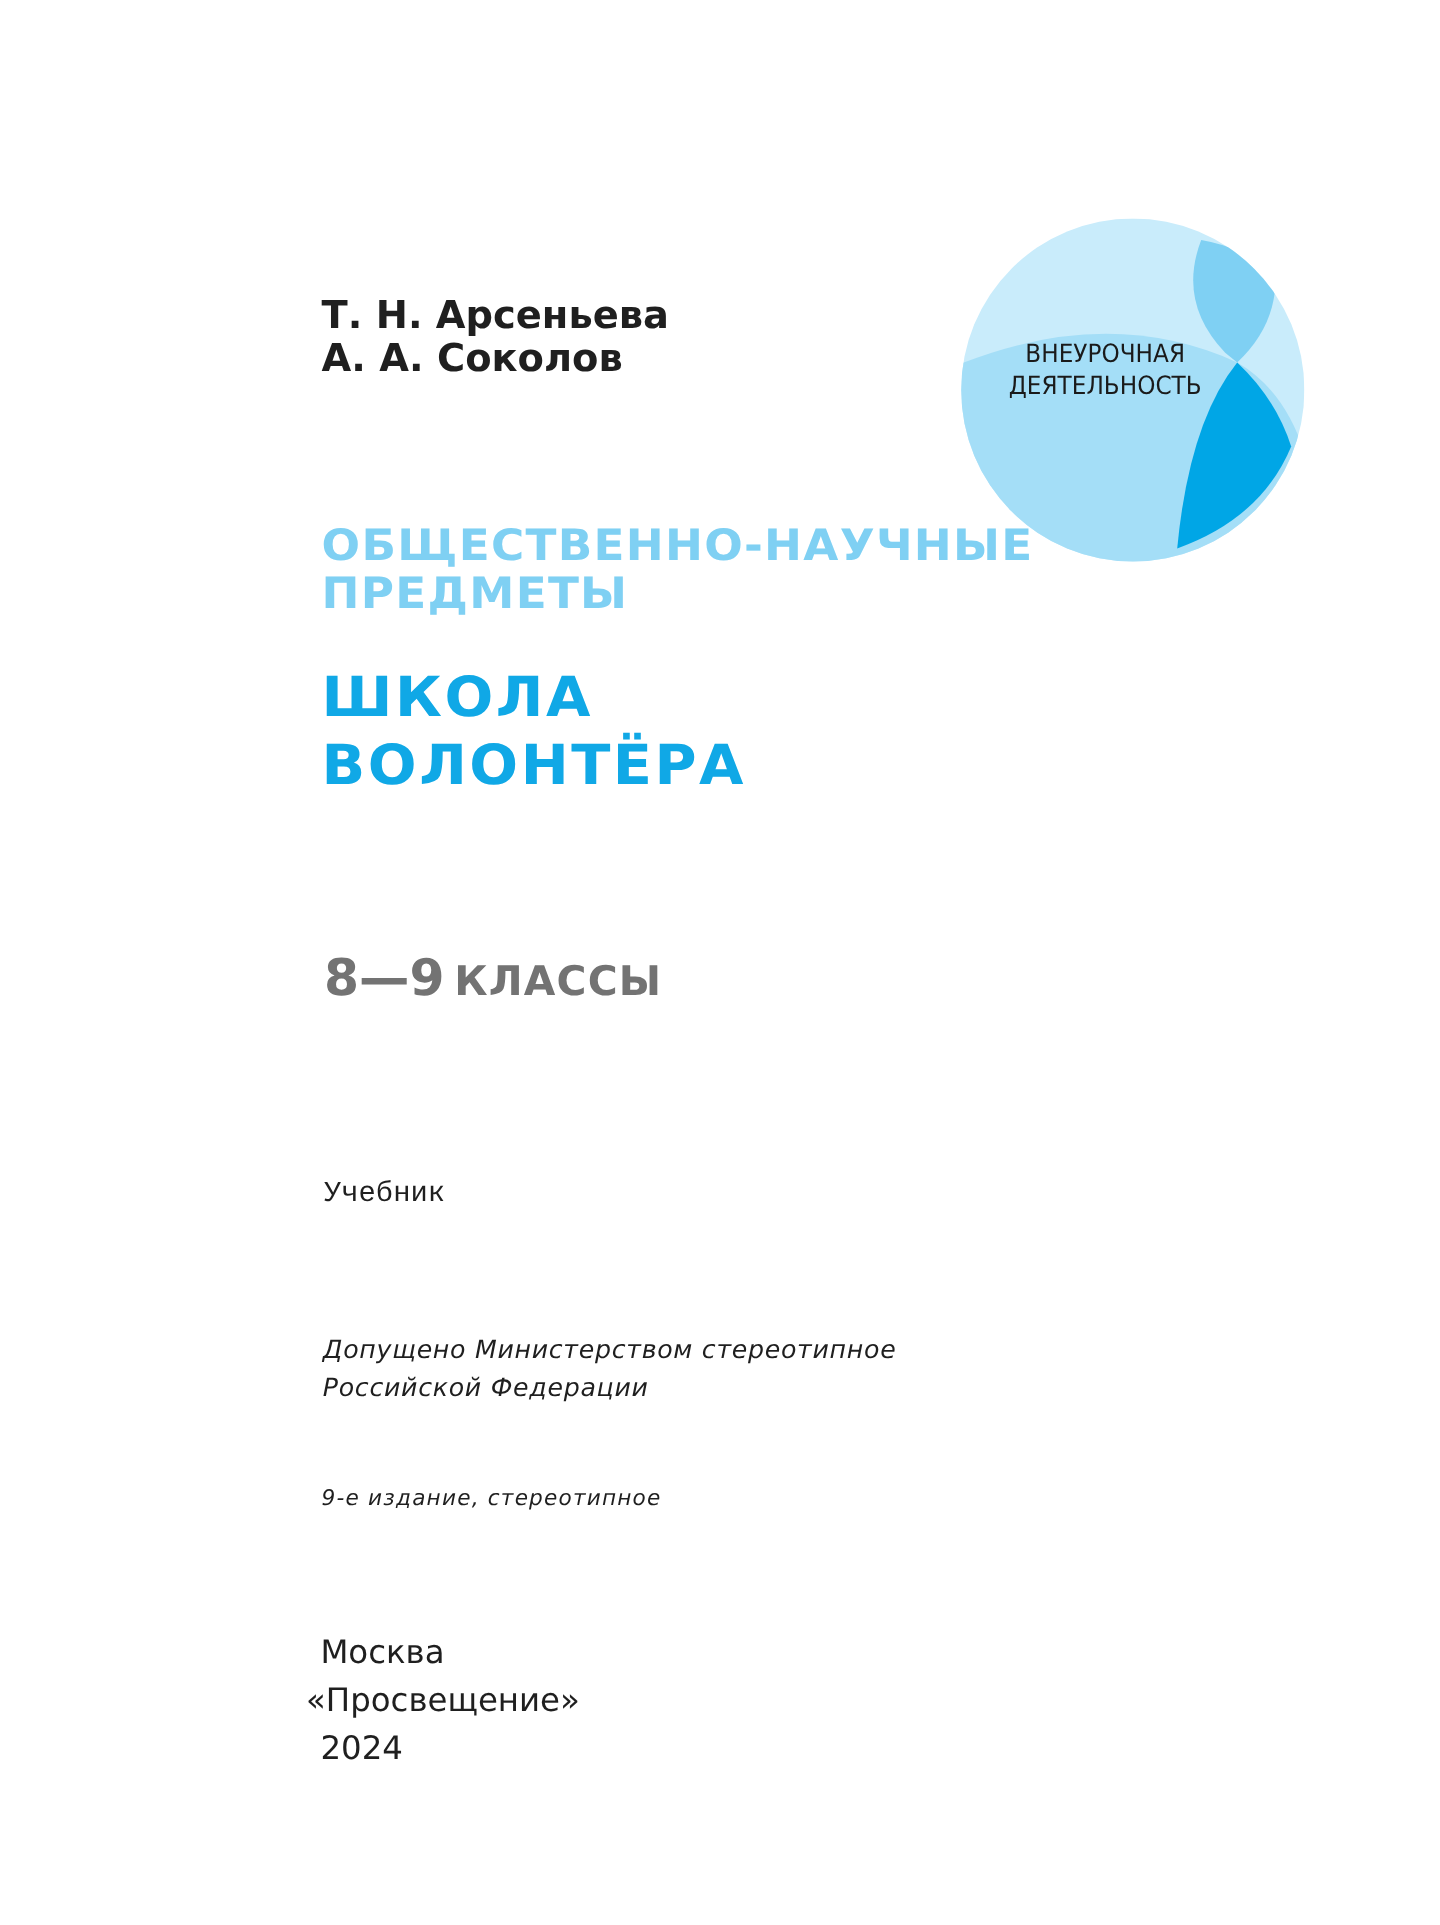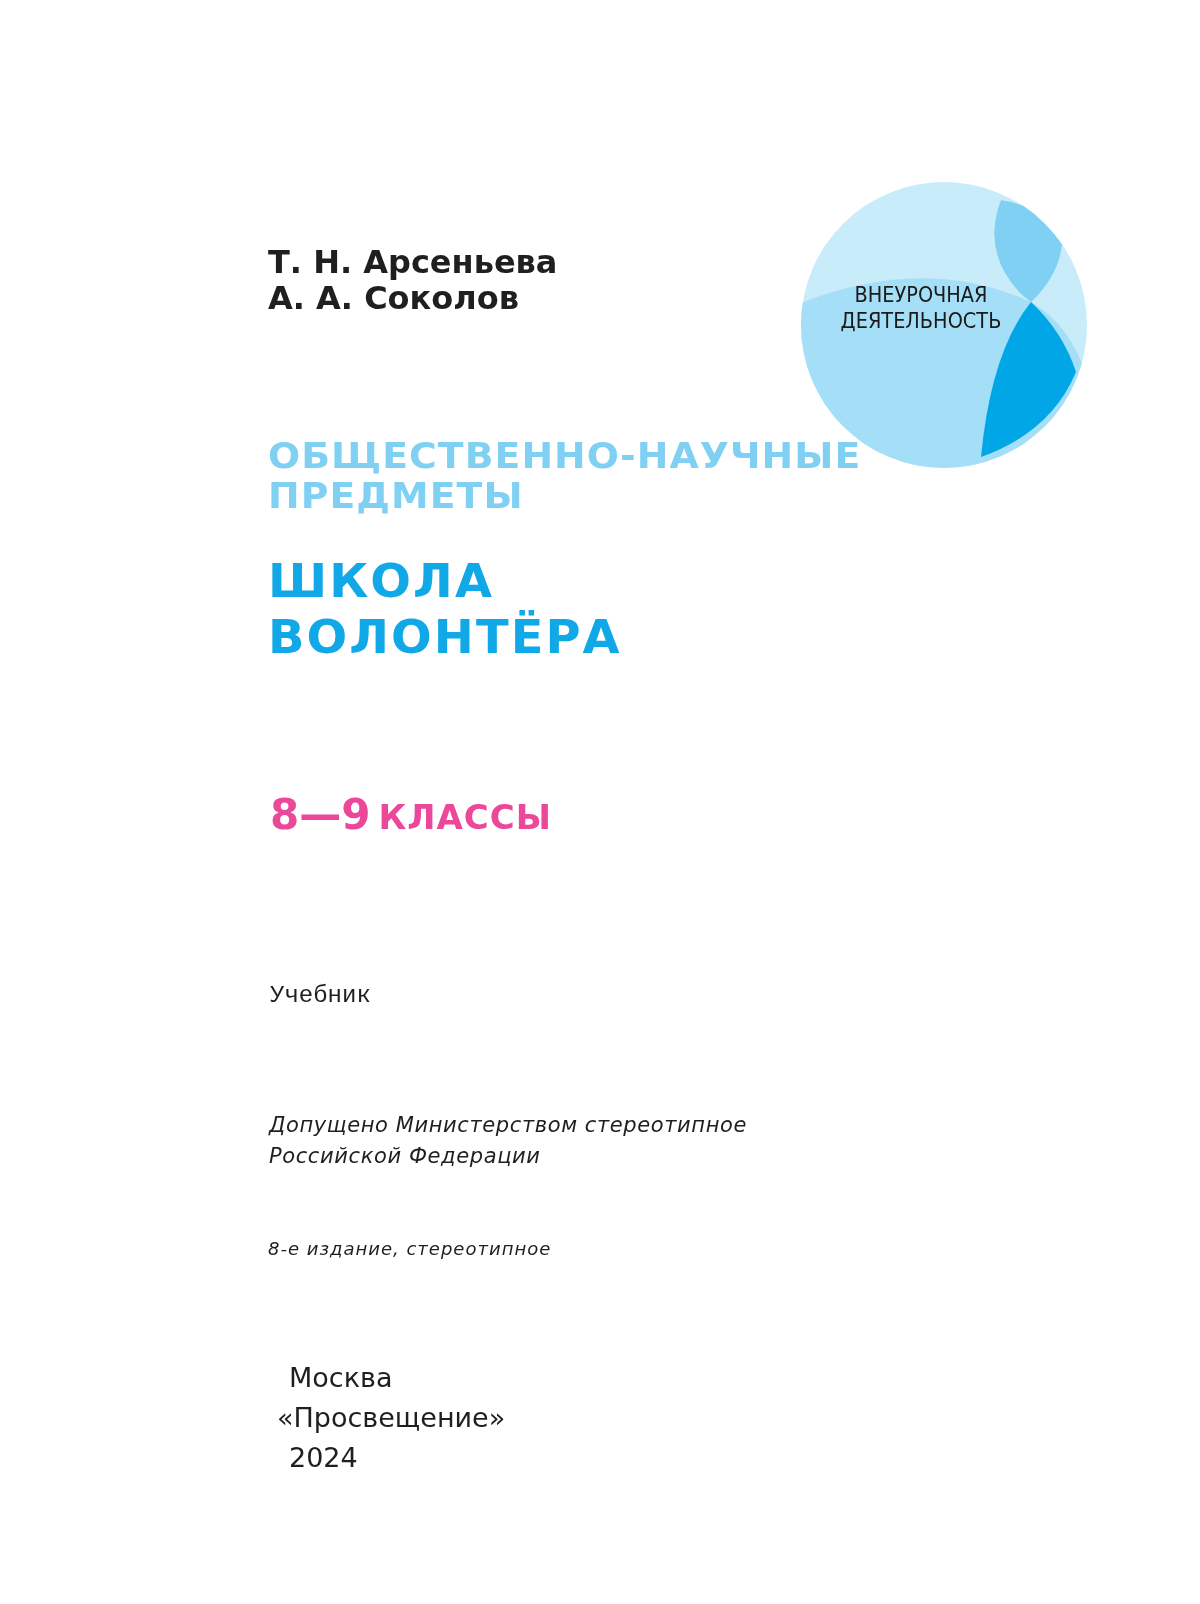--- a/index.html
+++ b/index.html
@@ -81,21 +81,21 @@
       transform-origin: left;
     }
     .title div { white-space: nowrap; }
 
     
     .grades {
       left: 270px;
       top: 790px;
       font-family: "DejaVu Sans", sans-serif;
       font-weight: bold;
-      color: #ec4899;
+      color: #737373;
       white-space: nowrap;
     }
     .grades .num { font-size: 42px; }
     .grades .word { font-size: 34px; margin-left: 8px; letter-spacing: 1px; }
 
     
     .doc-type {
       left: 270px;
       top: 982px;
       font-family: Liberation Mono, monospace;
@@ -129,21 +129,20 @@
     }
 
     
     .publisher {
       left: 255px;
       top: 1358px;
       font-family: "DejaVu Sans", sans-serif;
       font-size: 27px;
       line-height: 40px;
       color: #1f1f1f;
-      margin-left: 22px;
     }
     .publisher div { white-space: nowrap; }
     .publisher .city { padding-left: 12px; }
     .publisher .year { padding-left: 12px; }
   </style>
 </head>
 <body>
 
 <div class="abs badge">
   <svg width="286" height="286" viewBox="0 0 286 286">
@@ -187,19 +186,19 @@
   <span class="num">8—9</span><span class="word">КЛАССЫ</span>
 </div>
 
 <div class="abs doc-type">Учебник</div>
 
 <div class="abs approval">
   <div>Допущено Министерством стереотипное</div>
   <div>Российской Федерации</div>
 </div>
 
-<div class="abs edition">8-е издание, стереотипное</div>
+<div class="abs edition">9-е издание, стереотипное</div>
 
 <div class="abs publisher">
   <div class="city">Москва</div>
   <div class="name">«Просвещение»</div>
   <div class="year">2024</div>
 </div>
 
 </body></html>

